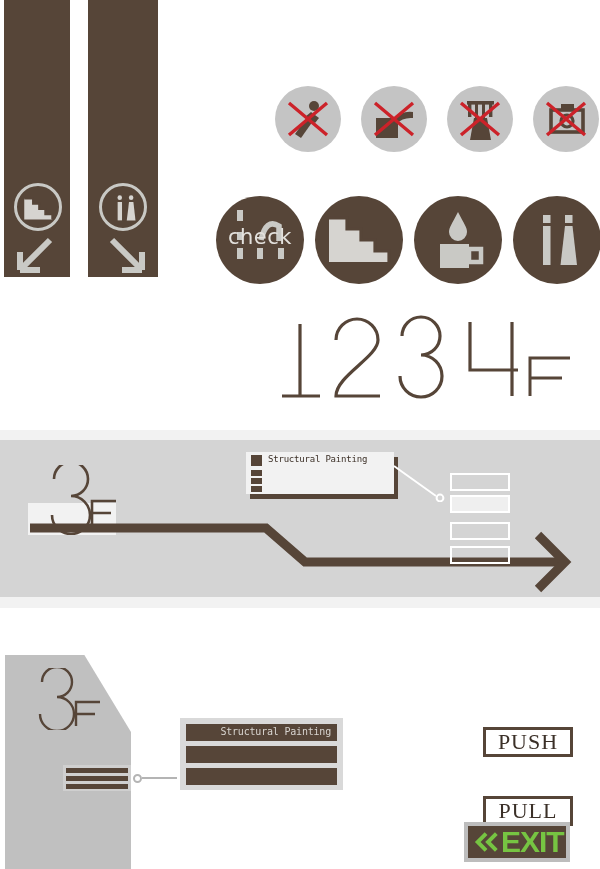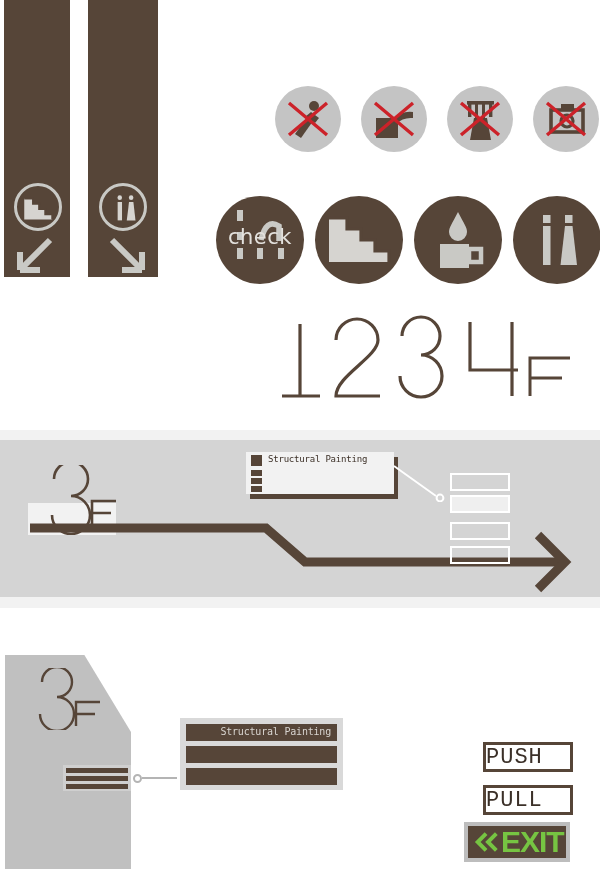--- a/index.html
+++ b/index.html
@@ -63,24 +63,23 @@
     font-size:10px;font-family:"DejaVu Sans Mono",monospace;letter-spacing:-.2px;
   }
 
   .dot{position:absolute;border:2px solid #b4b4b4;border-radius:50%;
        background:transparent;box-sizing:border-box;}
   .leader{position:absolute;background:#b4b4b4;}
 
   
   .pp{
     position:absolute;border:3px solid #564538;box-sizing:border-box;
-    background:#ffffff;display:flex;align-items:center;
-    color:#3b3028;font-family:Liberation Mono, monospace;
+    background:#ffffff;display:flex;align-items:center;justify-content:center;
+    color:#3b3028;font-family:Liberation Serif, serif;
     letter-spacing:1px;
-    margin-top:15px;
   }
 
   
   .exit{
     position:absolute;background:#564538;border:4px solid #bdbdbd;
     box-sizing:border-box;display:flex;align-items:center;
   }
   .exit .etxt{
     color:#76c442;font-size:30px;font-weight:bold;letter-spacing:-1px;
     font-family:"Liberation Sans",sans-serif;line-height:1;
@@ -260,21 +259,21 @@
   <div class="row" style="left:6px;top:6px;width:151px;height:17px;">
     <div class="lbl">Structural Painting</div>
   </div>
   <div class="row" style="left:6px;top:28px;width:151px;height:17px;"></div>
   <div class="row" style="left:6px;top:50px;width:151px;height:17px;"></div>
 </div>
 
 <div class="pp" style="left:483px;top:727px;width:90px;height:30px;font-size:22px;">
   <span>PUSH</span>
 </div>
-<div class="pp" style="left:483px;top:770px;width:90px;height:30px;font-size:22px;">
+<div class="pp" style="left:483px;top:796px;width:90px;height:30px;font-size:22px;">
   <span>PULL</span>
 </div>
 
 <div class="exit" style="left:464px;top:822px;width:106px;height:40px;">
   <svg viewBox="0 0 30 24" width="28" height="24" style="margin-left:5px;flex:none;">
     <path d="M14 3 L5 12 L14 21 M25 3 L16 12 L25 21" fill="none" stroke="#76c442" stroke-width="4.2"></path>
   </svg>
   <span class="etxt">EXIT</span>
 </div>
 

